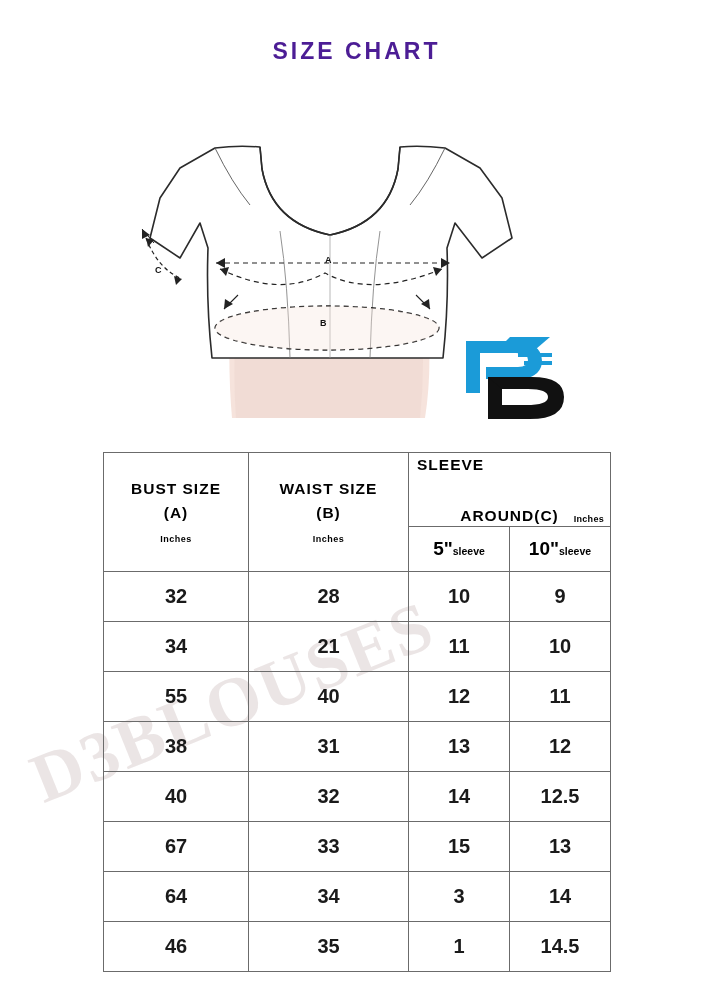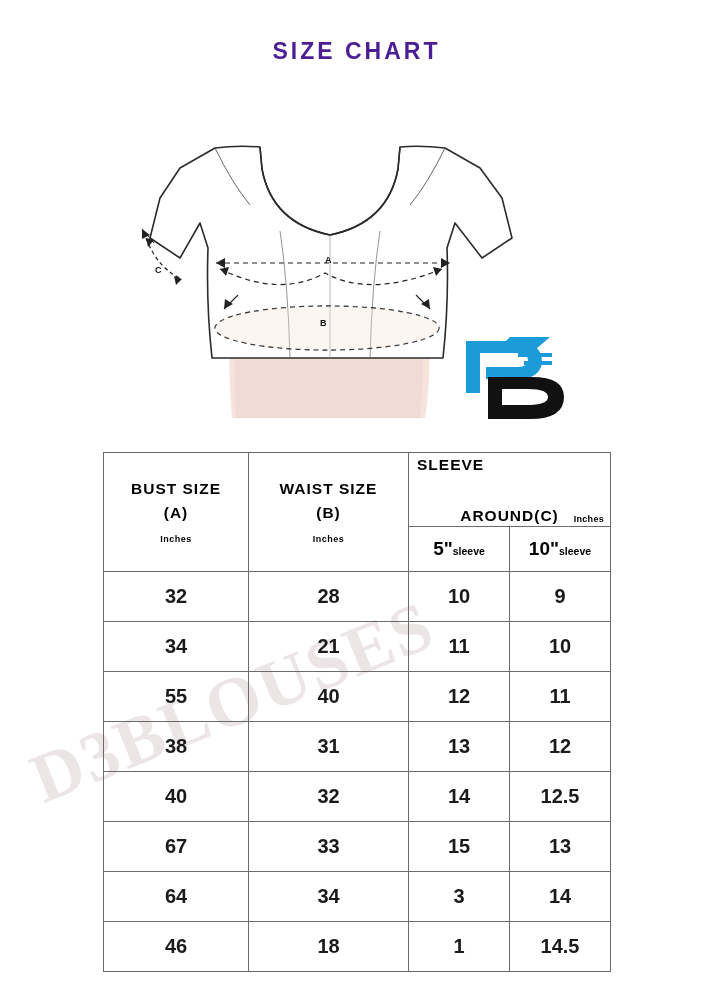--- a/index.html
+++ b/index.html
@@ -267,19 +267,19 @@
         <td class="data">13</td>
       </tr>
       <tr>
         <td class="data">64</td>
         <td class="data">34</td>
         <td class="data">3</td>
         <td class="data">14</td>
       </tr>
       <tr>
         <td class="data">46</td>
-        <td class="data">18</td>
+        <td class="data">35</td>
         <td class="data">1</td>
         <td class="data">14.5</td>
       </tr>
     </tbody>
   </table>
 </div>
 
 </body></html>

